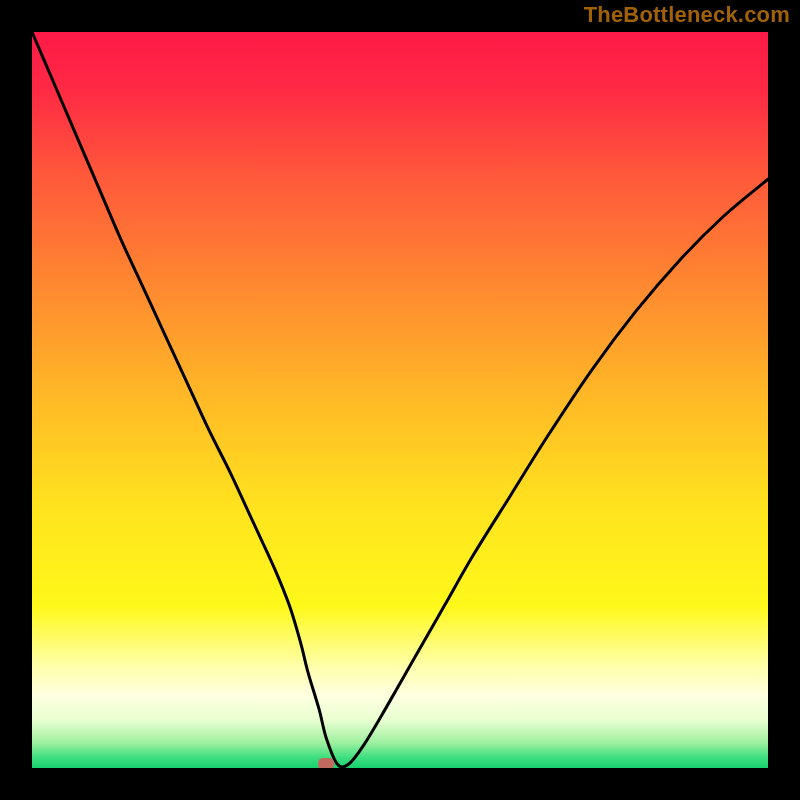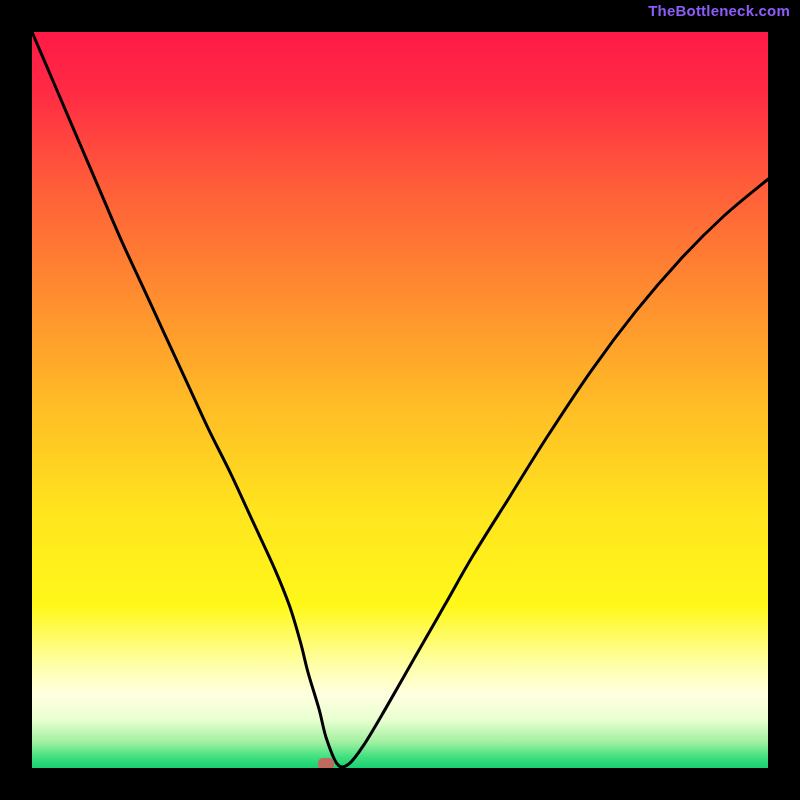--- a/index.html
+++ b/index.html
@@ -14,22 +14,22 @@
   .frame {
     position: relative;
     width: 800px;
     height: 800px;
     background: #000;
   }
   .watermark {
     position: absolute;
     top: 2px;
     right: 10px;
-    color: #8b5cf6;
-    font-size: 15px;
+    color: #a16207;
+    font-size: 22px;
     font-weight: 600;
     letter-spacing: 0.2px;
     z-index: 5;
     user-select: none;
   }
   .plot-area {
     position: absolute;
     left: 32px;
     top: 32px;
     width: 736px;

